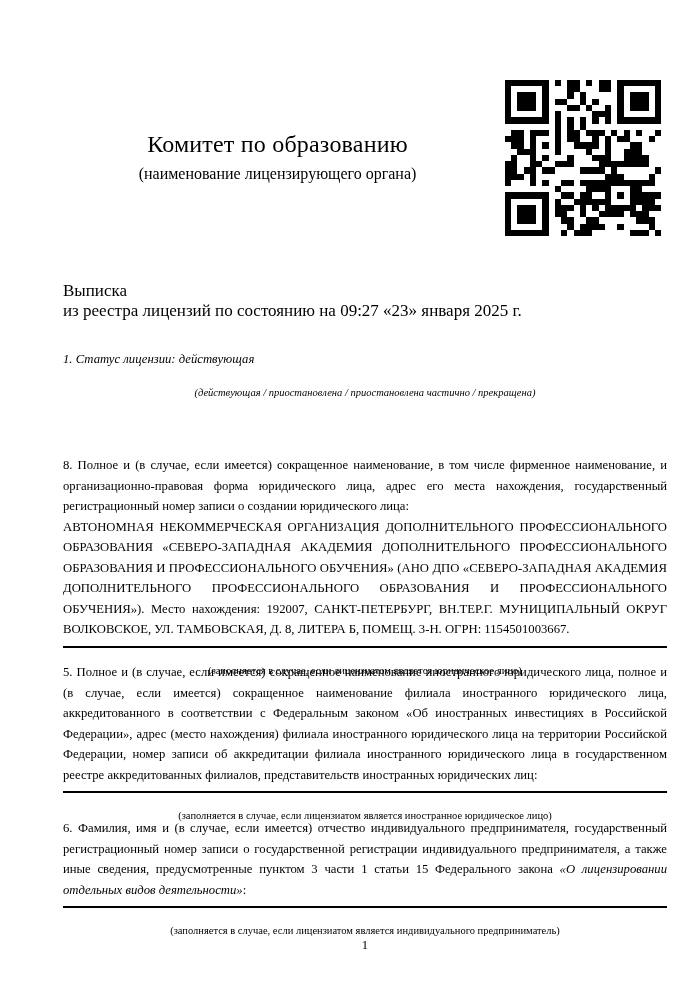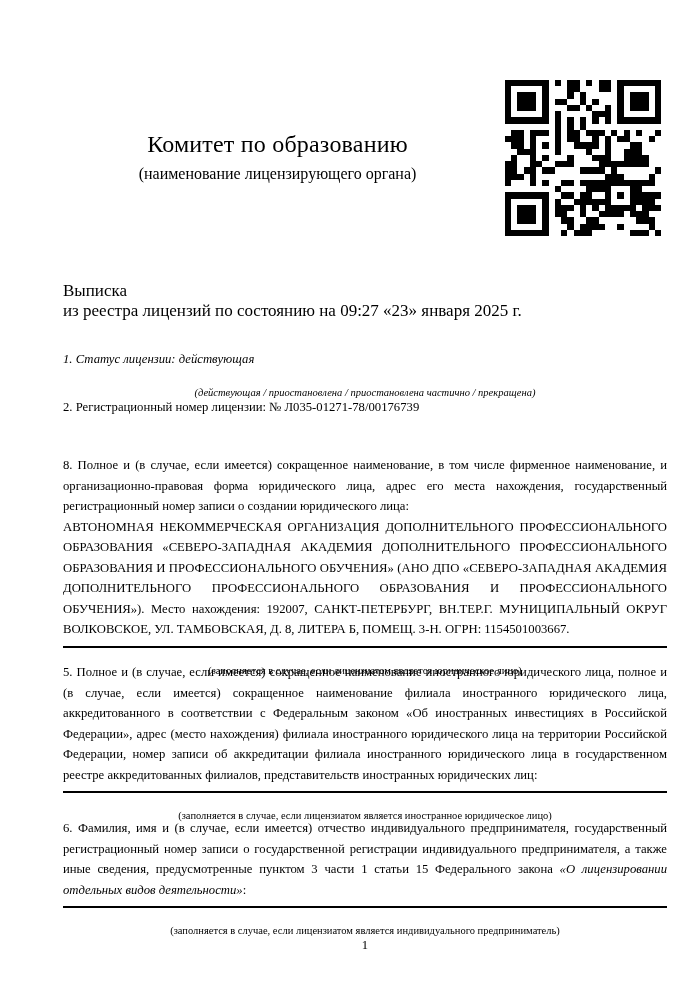--- a/index.html
+++ b/index.html
@@ -381,23 +381,20 @@
   <div class="vyp">
     <div>Выписка</div>
     <div>из реестра лицензий по состоянию на 09:27 «23» января 2025 г.</div>
   </div>
 
   <div class="sec sec1">
     <div class="para">1. Статус лицензии: действующая</div>
     <div class="caption">(действующая / приостановлена / приостановлена частично / прекращена)</div>
   </div>
 
-  <div class="sec sec2">
-    <div class="para">2. Регистрационный номер лицензии: № Л035-01271-78/00176739</div>
-  </div>
 
 
   <div class="sec sec4">
     <div class="para">8. Полное и (в случае, если имеется) сокращенное наименование, в том числе фирменное наименование, и организационно-правовая форма юридического лица, адрес его места нахождения, государственный регистрационный номер записи о создании юридического лица:</div>
     <div class="para">АВТОНОМНАЯ НЕКОММЕРЧЕСКАЯ ОРГАНИЗАЦИЯ ДОПОЛНИТЕЛЬНОГО ПРОФЕССИОНАЛЬНОГО ОБРАЗОВАНИЯ «СЕВЕРО-ЗАПАДНАЯ АКАДЕМИЯ ДОПОЛНИТЕЛЬНОГО ПРОФЕССИОНАЛЬНОГО ОБРАЗОВАНИЯ И ПРОФЕССИОНАЛЬНОГО ОБУЧЕНИЯ» (АНО ДПО «СЕВЕРО-ЗАПАДНАЯ АКАДЕМИЯ ДОПОЛНИТЕЛЬНОГО ПРОФЕССИОНАЛЬНОГО ОБРАЗОВАНИЯ И ПРОФЕССИОНАЛЬНОГО ОБУЧЕНИЯ»). Место нахождения: 192007, САНКТ-ПЕТЕРБУРГ, ВН.ТЕР.Г. МУНИЦИПАЛЬНЫЙ ОКРУГ ВОЛКОВСКОЕ, УЛ. ТАМБОВСКАЯ, Д. 8, ЛИТЕРА Б, ПОМЕЩ. 3-Н. ОГРН: 1154501003667.</div>
     <div class="rule"></div>
     <div class="caption">(заполняется в случае, если лицензиатом является юридическое лицо)</div>
   </div>
 
   <div class="sec sec5">

